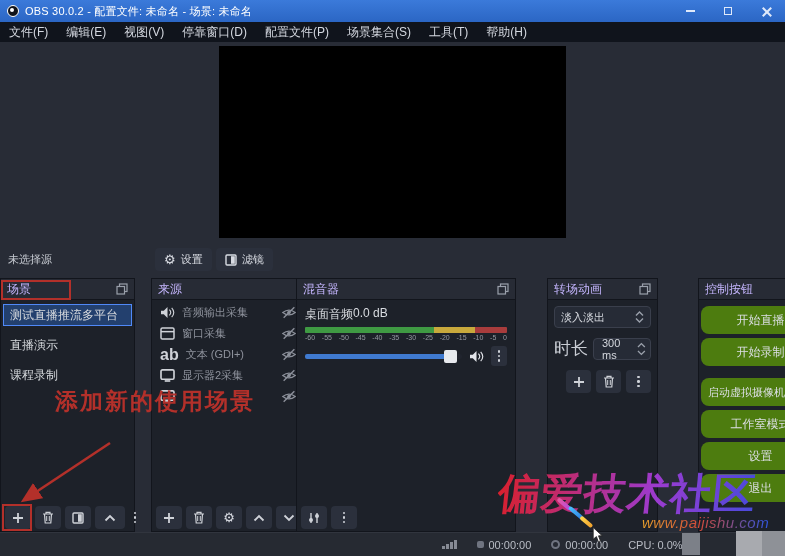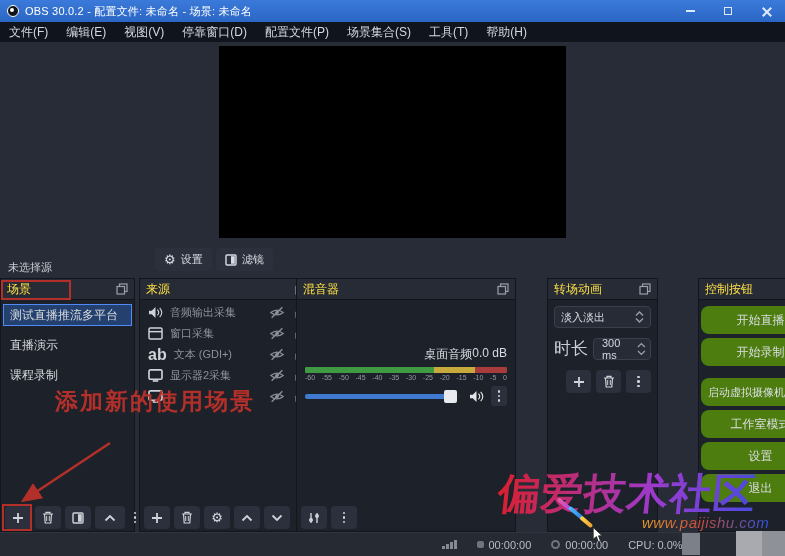--- a/index.html
+++ b/index.html
@@ -25,49 +25,49 @@
   .glyph-close::before,.glyph-close::after { content:""; position:absolute; left:4px; top:-1px;
     width:1.8px; height:12px; background:#dfe9fa; }
   .glyph-close::before { transform:rotate(45deg);} .glyph-close::after{ transform:rotate(-45deg);}
   
   .menubar { position:absolute; left:0; top:22px; width:785px; height:20px; background:#10141c;
     display:flex; align-items:center; }
   .menu-item { font-size:12px; color:#d4d8e0; padding:0 9px; line-height:20px; }
   
   .preview { position:absolute; left:219px; top:46px; width:347px; height:192px; background:#000; }
   
-  .ctx-status { position:absolute; left:8px; top:252px; font-size:11px; color:#c8ccd3;margin-top:8px; }
+  .ctx-status { position:absolute; left:8px; top:252px; font-size:11px; color:#c8ccd3; }
   .ctx-btn { position:absolute; top:248px; height:23px; background:#2b303c; border-radius:4px;
     display:flex; align-items:center; gap:5px; padding:0 9px; color:#d8dbe2; font-size:11px; }
   .ctx-btn.props { left:155px; } .ctx-btn.filters { left:216px; }
   .gear-glyph { font-size:13px; color:#d8dbe2; line-height:1; }
   
   .dock { position:absolute; top:278px; bottom:24px; background:#1d2129; border:1px solid #12151c; }
   .dock-h { height:21px; background:#272b35; border-bottom:1px solid #12151c; display:flex;
     align-items:center; justify-content:space-between; padding:0 6px; }
-  .dock-title { font-size:12px; color:#fde047; }
+  .dock-title { font-size:12px; color:#c4b5fd; }
   .float-btn { display:flex; align-items:center; }
   .dock-scenes { left:0;  width:135px; }
-  .dock-sources{ left:139px; width:175px; }
+  .dock-sources{ left:151px; width:175px; }
   .dock-mixer  { left:296px; width:220px; }
   .dock-trans  { left:547px; width:111px; }
   .dock-ctrl   { left:660px; width:125px;margin-left:38px; }
   
   .scene-item { margin:4px 2px 8px 2px; height:22px; line-height:20px; font-size:12px;
     color:#d7dade; padding:0 6px; border:1px solid transparent; }
   .scene-item.sel { background:#23406e; border:1px solid #5089f8; }
   .scene-item + .scene-item { margin-top:5px; }
   
   .src-row { height:21px; display:flex; align-items:center; padding:0 8px; gap:7px; }
   .src-label { flex:1; font-size:11px; color:#8e929c; white-space:nowrap; overflow:hidden; }
   .src-icons { display:flex; gap:9px; align-items:center; }
   .ab-icon { font-size:16px; font-weight:bold; color:#cfd2d8; }
   
   .mix-body { padding:6px 8px 0 8px; }
-  .mix-row1 { display:flex; justify-content:flex-end; font-size:12px; color:#d9dce1;margin-top:40px; }
+  .mix-row1 { display:flex; justify-content:flex-start; font-size:12px; color:#d9dce1; }
   .meter { margin-top:4px; height:6px; border-radius:1px;
     background:linear-gradient(90deg,#3f9a43 0%,#3f9a43 64%,#c8a93c 64%,#c8a93c 84%,#a83c3c 84%,#a83c3c 100%); }
   .ticks { display:flex; justify-content:space-between; margin-top:1px; font-size:7px; color:#969aa3; }
   .slider-row { display:flex; align-items:center; gap:7px; margin-top:5px; }
   .slider { position:relative; flex:1; height:5px; background:#20242e; border-radius:2px; }
   .slider-fill { position:absolute; left:0; top:0; bottom:0; width:93%; background:#3f7ad0; border-radius:2px; }
   .slider-handle { position:absolute; top:-4px; left:calc(93% - 7px); width:13px; height:13px;
     background:#e8eaee; border-radius:2px; }
   .mix-dots { width:16px; height:20px; background:#2b303c; border-radius:3px; display:flex;
     align-items:center; justify-content:center; }

